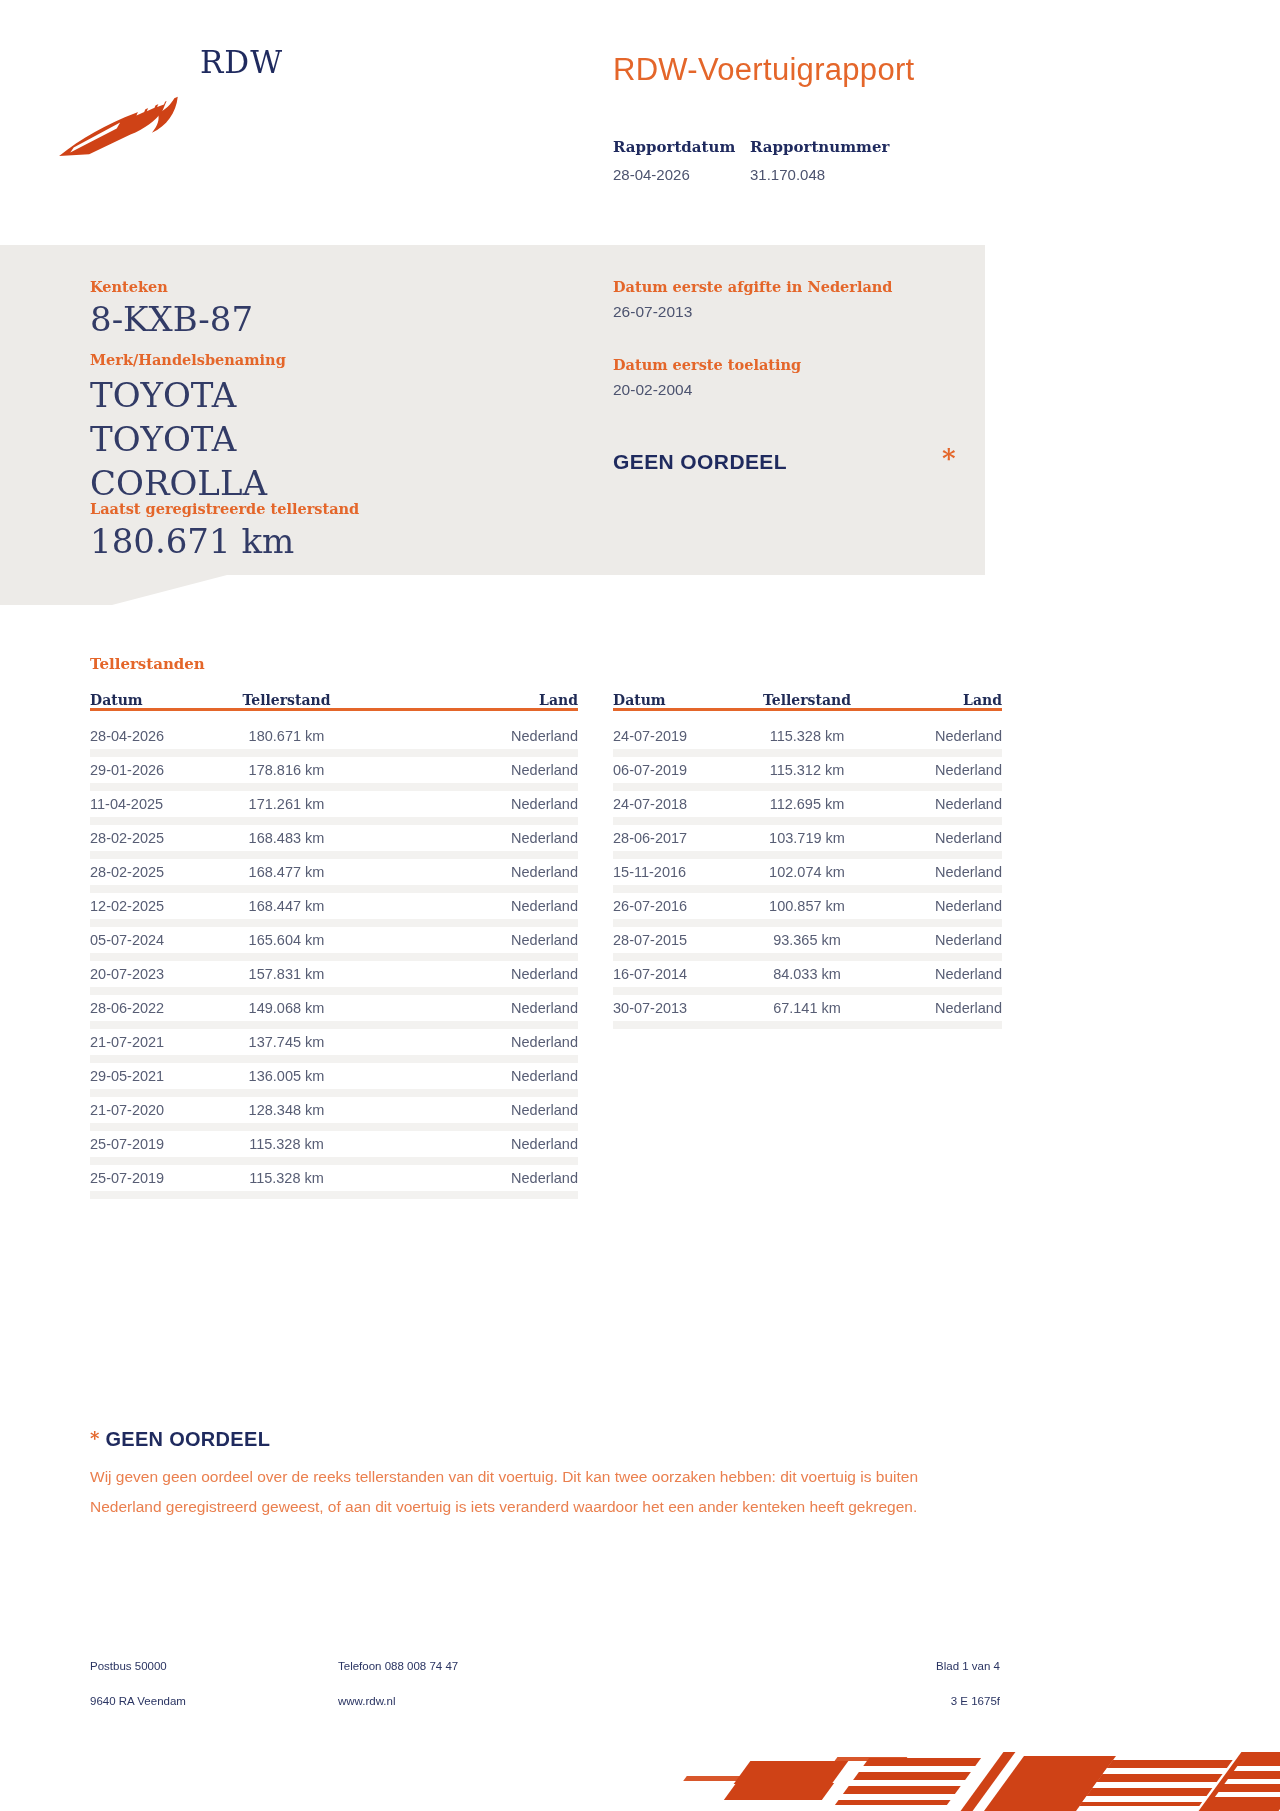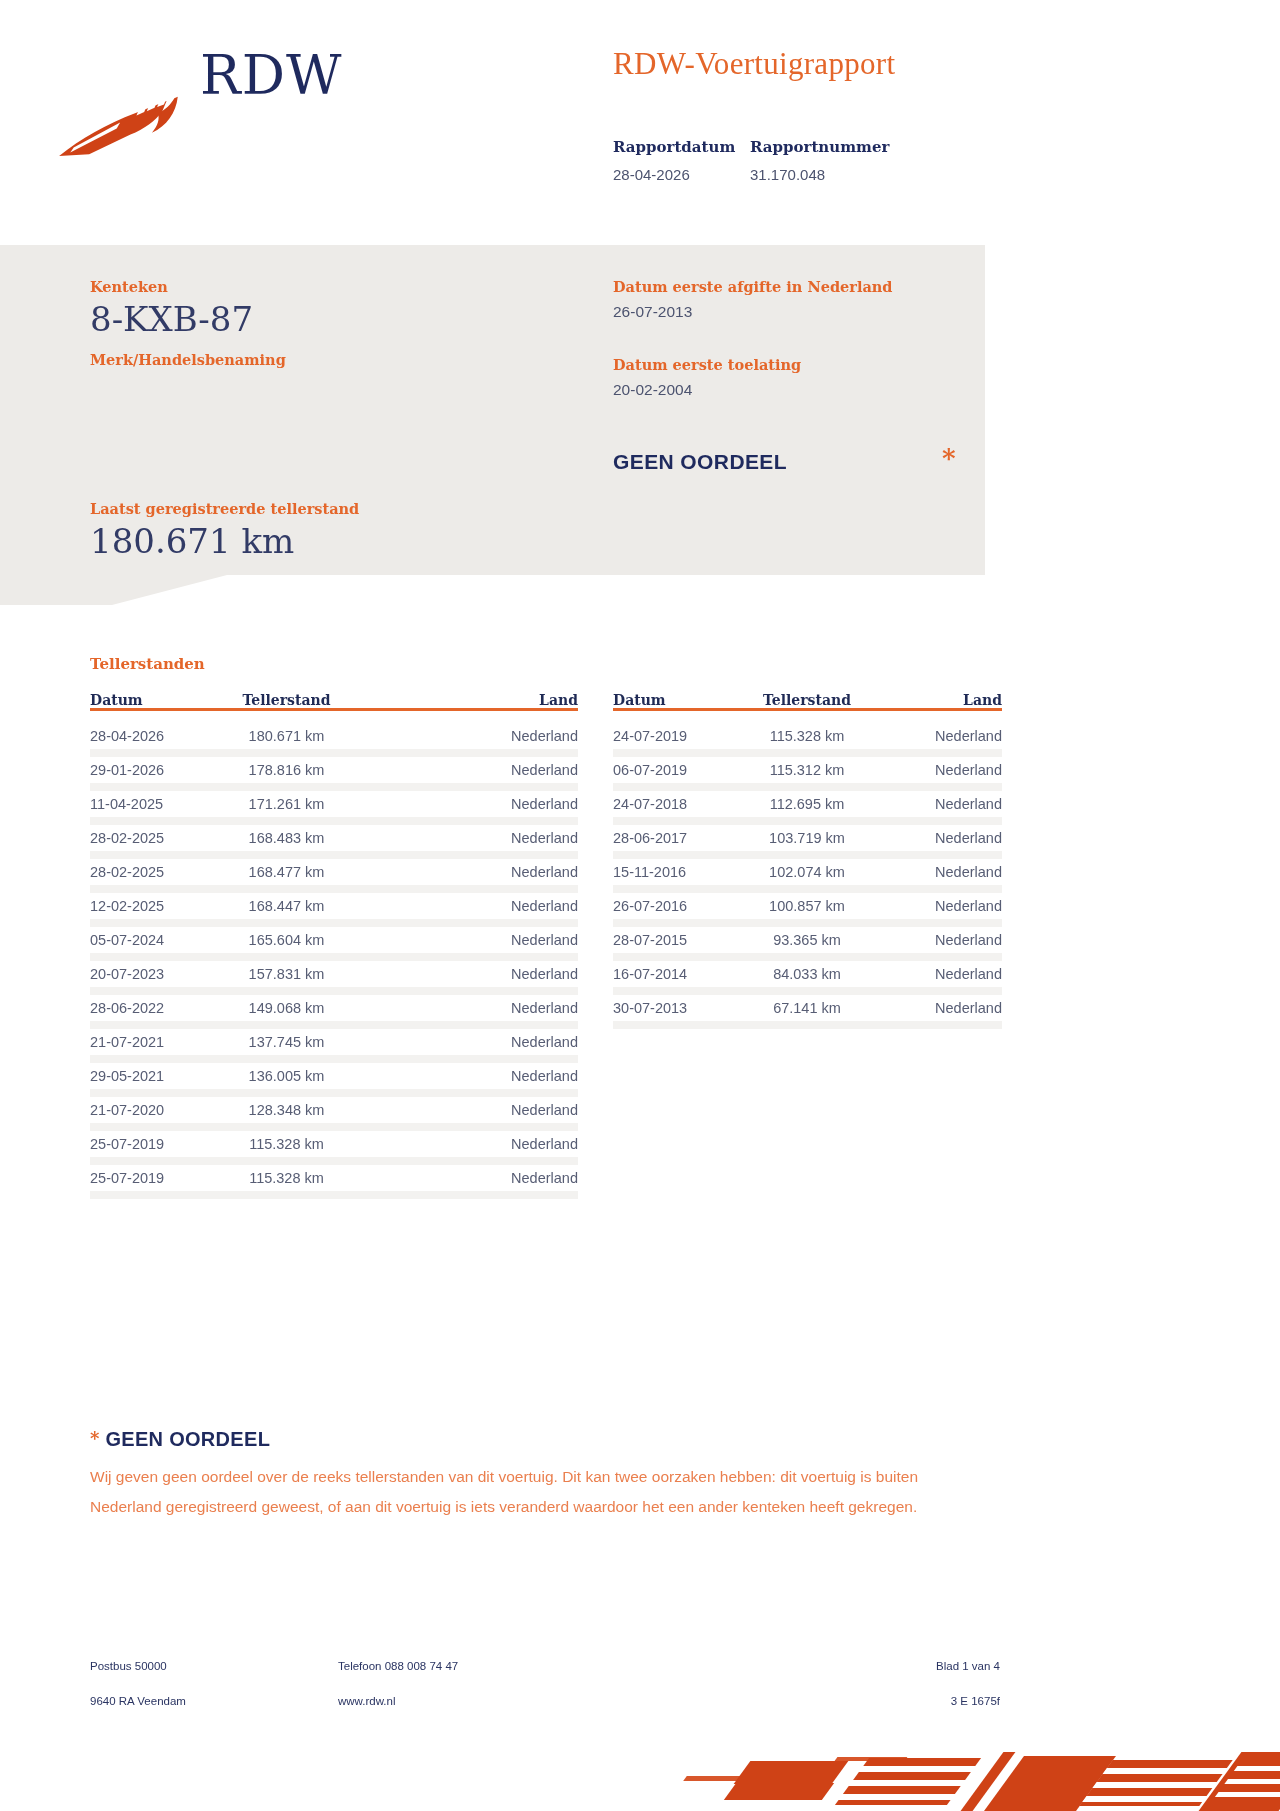--- a/index.html
+++ b/index.html
@@ -6,23 +6,23 @@
     --accent:#e4662a; --deep:#cf4216; --navy:#1f2a5e; --value-navy:#323b66;
     --sans-val:#4c536f; --cell:#575d74; --panel:#edebe8; --band:#f3f2f0;
   }
   *{margin:0;padding:0;box-sizing:border-box;}
   html,body{width:1280px;height:1811px;}
   body{position:relative;background:#ffffff;overflow:hidden;
        font-family:"Liberation Sans",sans-serif;}
   .abs{position:absolute;}
 
   
-  .brand-text{left:200px;top:44px;font-family:"DejaVu Serif",serif;font-size:54px;
+  .brand-text{left:200px;top:44px;font-family:"DejaVu Serif",serif;font-size:31px;
     color:var(--navy);letter-spacing:1px;}
-  .doc-title{left:613px;top:46px;font-family:Liberation Serif, serif;font-size:31px;
+  .doc-title{left:613px;top:52px;font-family:Liberation Sans, sans-serif;font-size:31px;
     color:var(--accent);letter-spacing:.3px;}
   .meta-label{font-family:"DejaVu Serif",serif;font-weight:bold;font-size:15px;color:var(--navy);text-align:center;}
   .meta-value{font-size:15px;color:var(--sans-val);}
 
   
   .panel{left:0;top:245px;width:985px;height:360px;background:var(--panel);
     clip-path:polygon(0 0,100% 0,100% 330px,227px 330px,112px 100%,0 100%);}
   .olabel{font-family:"DejaVu Serif",serif;font-weight:bold;font-size:14.5px;color:var(--accent);}
   .big-serif{font-family:"DejaVu Serif",serif;font-size:34px;color:var(--value-navy);line-height:44px;}
   .sans-date{font-size:15.5px;color:var(--sans-val);}
@@ -78,20 +78,21 @@
 <div class="abs doc-title">RDW-Voertuigrapport</div>
 <div class="abs meta-label" style="left:613px;top:138px">Rapportdatum</div>
 <div class="abs meta-label" style="left:750px;top:138px">Rapportnummer</div>
 <div class="abs meta-value" style="left:613px;top:166px">28-04-2026</div>
 <div class="abs meta-value" style="left:750px;top:166px">31.170.048</div>
 
 <div class="abs panel">
   <div class="abs olabel" style="left:90px;top:33px">Kenteken</div>
   <div class="abs big-serif" style="left:90px;top:52px">8-KXB-87</div>
   <div class="abs olabel" style="left:90px;top:106px">Merk/Handelsbenaming</div>
+  <div class="abs big-serif" style="left:90px;top:128px;width:300px">TOYOTA TOYOTA COROLLA</div>
   <div class="abs olabel" style="left:90px;top:255px">Laatst geregistreerde tellerstand</div>
   <div class="abs big-serif" style="left:90px;top:274px">180.671 km</div>
 
   <div class="abs olabel" style="left:613px;top:33px">Datum eerste afgifte in Nederland</div>
   <div class="abs sans-date" style="left:613px;top:58px">26-07-2013</div>
   <div class="abs olabel" style="left:613px;top:111px">Datum eerste toelating</div>
   <div class="abs sans-date" style="left:613px;top:136px">20-02-2004</div>
   <div class="abs oordeel" style="left:613px;top:205px">GEEN OORDEEL</div>
   <div class="abs star" style="left:942px;top:198px">*</div>
 </div>

